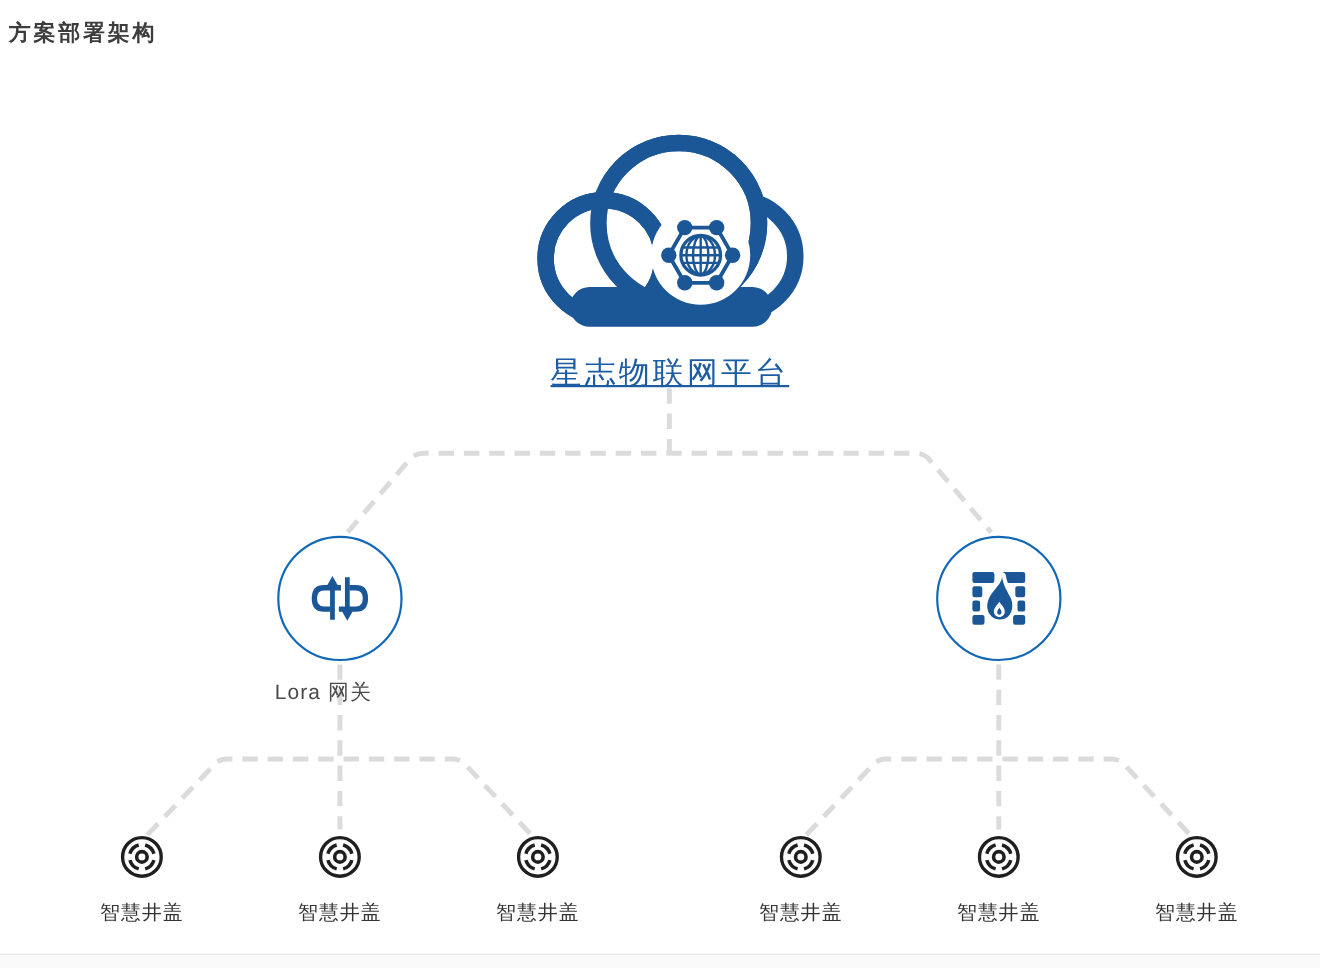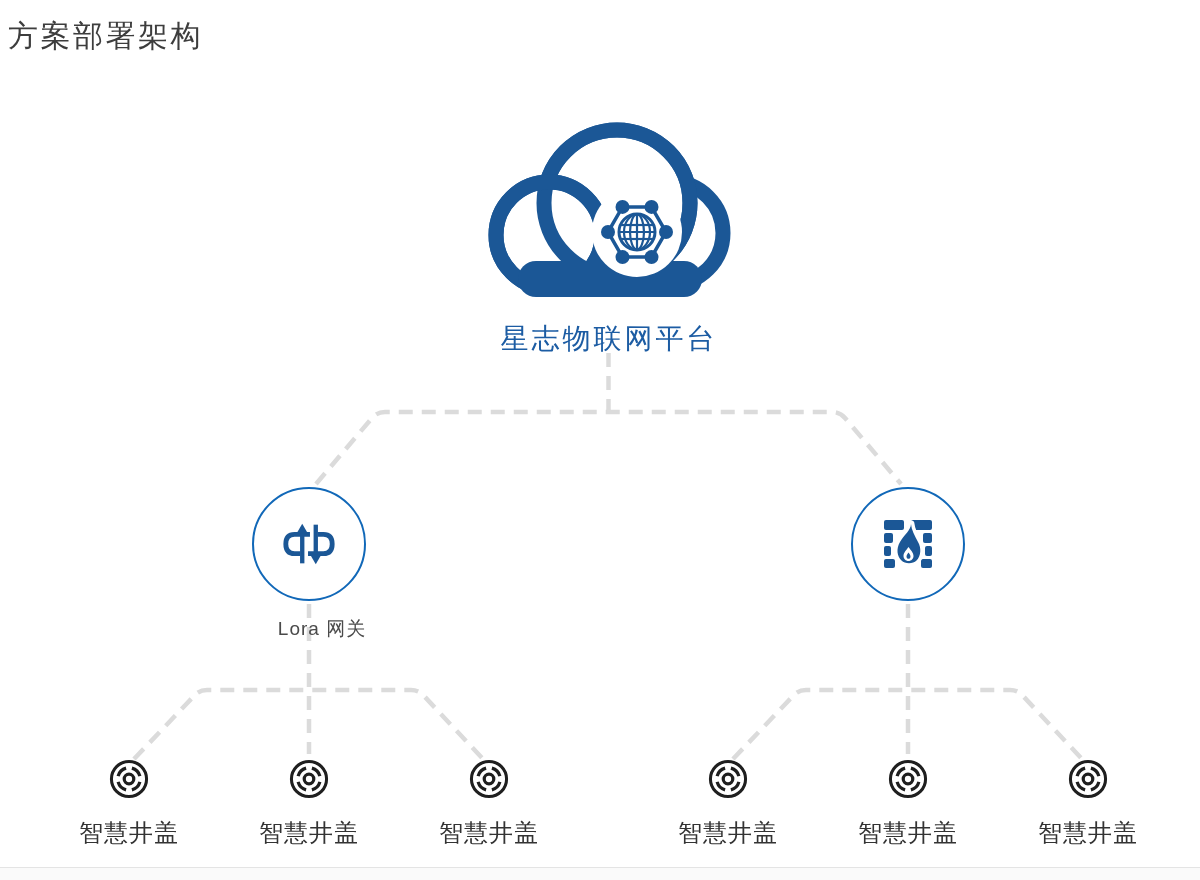--- a/index.html
+++ b/index.html
@@ -1,42 +1,42 @@
 <!DOCTYPE html>
 <html><head>
 <meta charset="utf-8">
 <style>
   html,body{margin:0;padding:0;background:#fff;}
   .canvas{
     position:relative;width:1200px;height:880px;background:#ffffff;overflow:hidden;
     font-family:"Liberation Sans","DejaVu Sans",sans-serif;
   }
   .title{
-    position:absolute;left:8px;top:16px;font-size:30px;letter-spacing:2.5px;
-    color:#3d3d3d;font-weight:400;
+    position:absolute;left:8px;top:16px;font-size:20px;letter-spacing:2.5px;
+    color:#3d3d3d;font-weight:700;
   }
   svg.connectors{position:absolute;left:0;top:0;}
   .cloud-wrap{position:absolute;left:488px;top:120px;width:244px;height:182px;}
   .root-label{
     position:absolute;left:409px;top:320px;width:400px;text-align:center;
-    font-size:28px;letter-spacing:3px;color:#1c5ca3;font-weight:400;
+    font-size:28px;letter-spacing:3px;color:#1c5ca3;font-weight:400;text-decoration:underline;
   }
   .circle-node{
     position:absolute;top:487px;width:114px;height:114px;box-sizing:border-box;
     border:2.5px solid #1168b8;border-radius:50%;background:#fff;
     display:flex;align-items:center;justify-content:center;
   }
   .t2-label{
     position:absolute;top:616px;width:180px;text-align:center;
     font-size:19px;letter-spacing:1px;color:#4a4a4a;
   }
   .manhole{position:absolute;top:758px;width:42px;height:42px;}
   .t3-label{
     position:absolute;top:817px;width:120px;text-align:center;
-    font-size:24px;letter-spacing:1px;color:#333333;
+    font-size:18px;letter-spacing:1px;color:#333333;
   }
   .footer-strip{
     position:absolute;left:0;top:867px;width:1200px;height:13px;
     background:#fafafa;border-top:1px solid #e4e4e4;
   }
 </style>
 </head>
 <body>
 
 <div class="canvas">
@@ -108,21 +108,21 @@
         <path d="M29 34 H45 Q54 34 54 24 Q54 14 45 14 H39" stroke-width="5"></path>
         <path d="M23 44 V13" stroke-width="4.5"></path>
         <path d="M37 4 V35" stroke-width="4.5"></path>
       </g>
       <g fill="#1b5796">
         <polygon points="23,3 17,13.5 29,13.5"></polygon>
         <polygon points="37,45 31,34.5 43,34.5"></polygon>
       </g>
     </svg>
   </div>
-  <div class="t2-label" style="left:232px">Lora 网关</div>
+  <div class="t2-label" style="left:204px">Lora 网关</div>
 
   <div class="circle-node" style="left:851px">
     <svg width="56" height="56" viewBox="0 0 56 56">
       <g fill="#1b5796">
         <rect x="4" y="4" width="20" height="10" rx="2"></rect>
         <rect x="31" y="4" width="21" height="10" rx="2"></rect>
         <rect x="4" y="17" width="9" height="10" rx="2"></rect>
         <rect x="43" y="17" width="9" height="10" rx="2"></rect>
         <rect x="4" y="30" width="7" height="10" rx="2"></rect>
         <rect x="45" y="30" width="7" height="10" rx="2"></rect>

